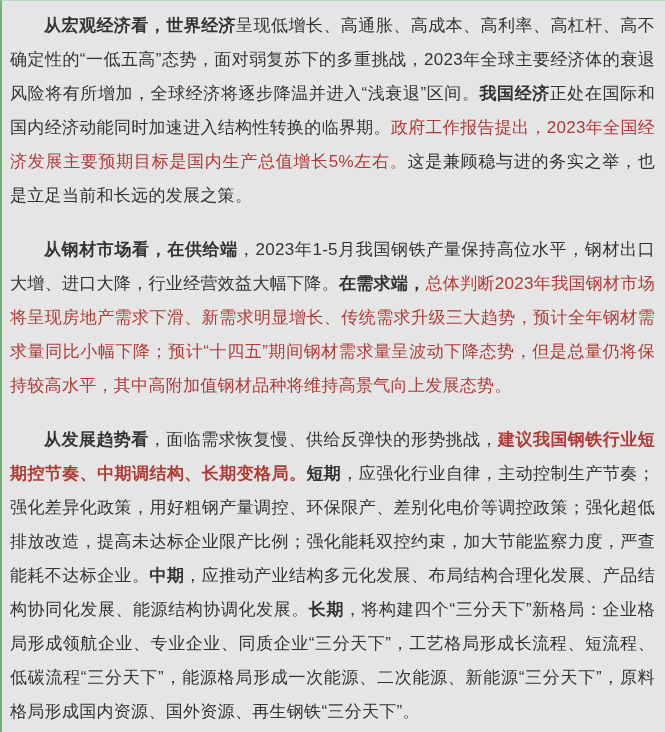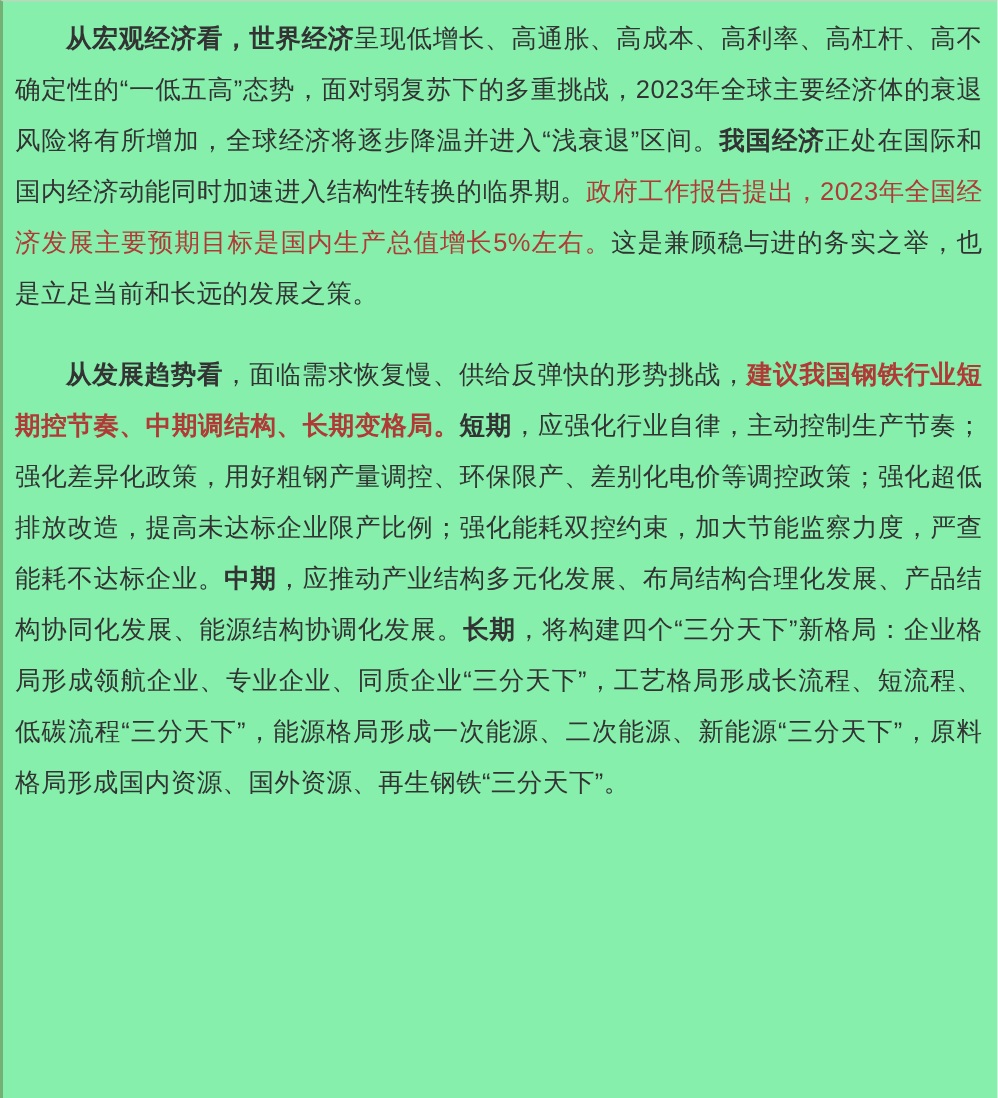--- a/index.html
+++ b/index.html
@@ -6,21 +6,21 @@
     margin: 0;
     padding: 0;
     background: #ffffff;
     font-family: "Liberation Sans", "DejaVu Sans", sans-serif;
   }
   .page {
     position: relative;
     width: 665px;
     height: 732px;
     box-sizing: border-box;
-    background: #86efac;
+    background: #e5e5e5;
     border-left: 2px solid #74b174;
     border-top: 1px solid #bcd8bc;
     overflow: hidden;
   }
   .doc {
     box-sizing: border-box;
     padding: 8px 10px 0 8px;
   }
   .para {
     margin: 0 0 20px 0;
@@ -36,15 +36,16 @@
   .bold { font-weight: bold; }
   .red  { color: #b03b36; }
   .red.bold { color: #b03b36; }
 </style>
 </head>
 <body>
 
 <div class="page" style="border-left-color: rgb(116, 177, 116);">
   <div class="doc" id="doc">
       <p class="para"><span class="bold">从宏观经济看，世界经济</span><span>呈现低增长、高通胀、高成本、高利率、高杠杆、高不确定性的“一低五高”态势，面对弱复苏下的多重挑战，2023年全球主要经济体的衰退风险将有所增加，全球经济将逐步降温并进入“浅衰退”区间。</span><span class="bold">我国经济</span><span>正处在国际和国内经济动能同时加速进入结构性转换的临界期。</span><span class="red" style="color: rgb(176, 59, 54);">政府工作报告提出，2023年全国经济发展主要预期目标是国内生产总值增长5%左右。</span><span>这是兼顾稳与进的务实之举，也是立足当前和长远的发展之策。</span></p>
+      <p class="para"><span class="bold">从钢材市场看，在供给端</span><span>，2023年1-5月我国钢铁产量保持高位水平，钢材出口大增、进口大降，行业经营效益大幅下降。</span><span class="bold">在需求端，</span><span class="red" style="color: rgb(176, 59, 54);">总体判断2023年我国钢材市场将呈现房地产需求下滑、新需求明显增长、传统需求升级三大趋势，预计全年钢材需求量同比小幅下降；预计“十四五”期间钢材需求量呈波动下降态势，但是总量仍将保持较高水平，其中高附加值钢材品种将维持高景气向上发展态势。</span></p>
       <p class="para"><span class="bold">从发展趋势看</span><span>，面临需求恢复慢、供给反弹快的形势挑战，</span><span class="bold red" style="color: rgb(176, 59, 54);">建议我国钢铁行业短期控节奏、中期调结构、长期变格局。</span><span class="bold">短期</span><span>，应强化行业自律，主动控制生产节奏；强化差异化政策，用好粗钢产量调控、环保限产、差别化电价等调控政策；强化超低排放改造，提高未达标企业限产比例；强化能耗双控约束，加大节能监察力度，严查能耗不达标企业。</span><span class="bold">中期</span><span>，应推动产业结构多元化发展、布局结构合理化发展、产品结构协同化发展、能源结构协调化发展。</span><span class="bold">长期</span><span>，将构建四个“三分天下”新格局：企业格局形成领航企业、专业企业、同质企业“三分天下”，工艺格局形成长流程、短流程、低碳流程“三分天下”，能源格局形成一次能源、二次能源、新能源“三分天下”，原料格局形成国内资源、国外资源、再生钢铁“三分天下”。</span></p>
     </div>
 </div>
 
 </body></html>

